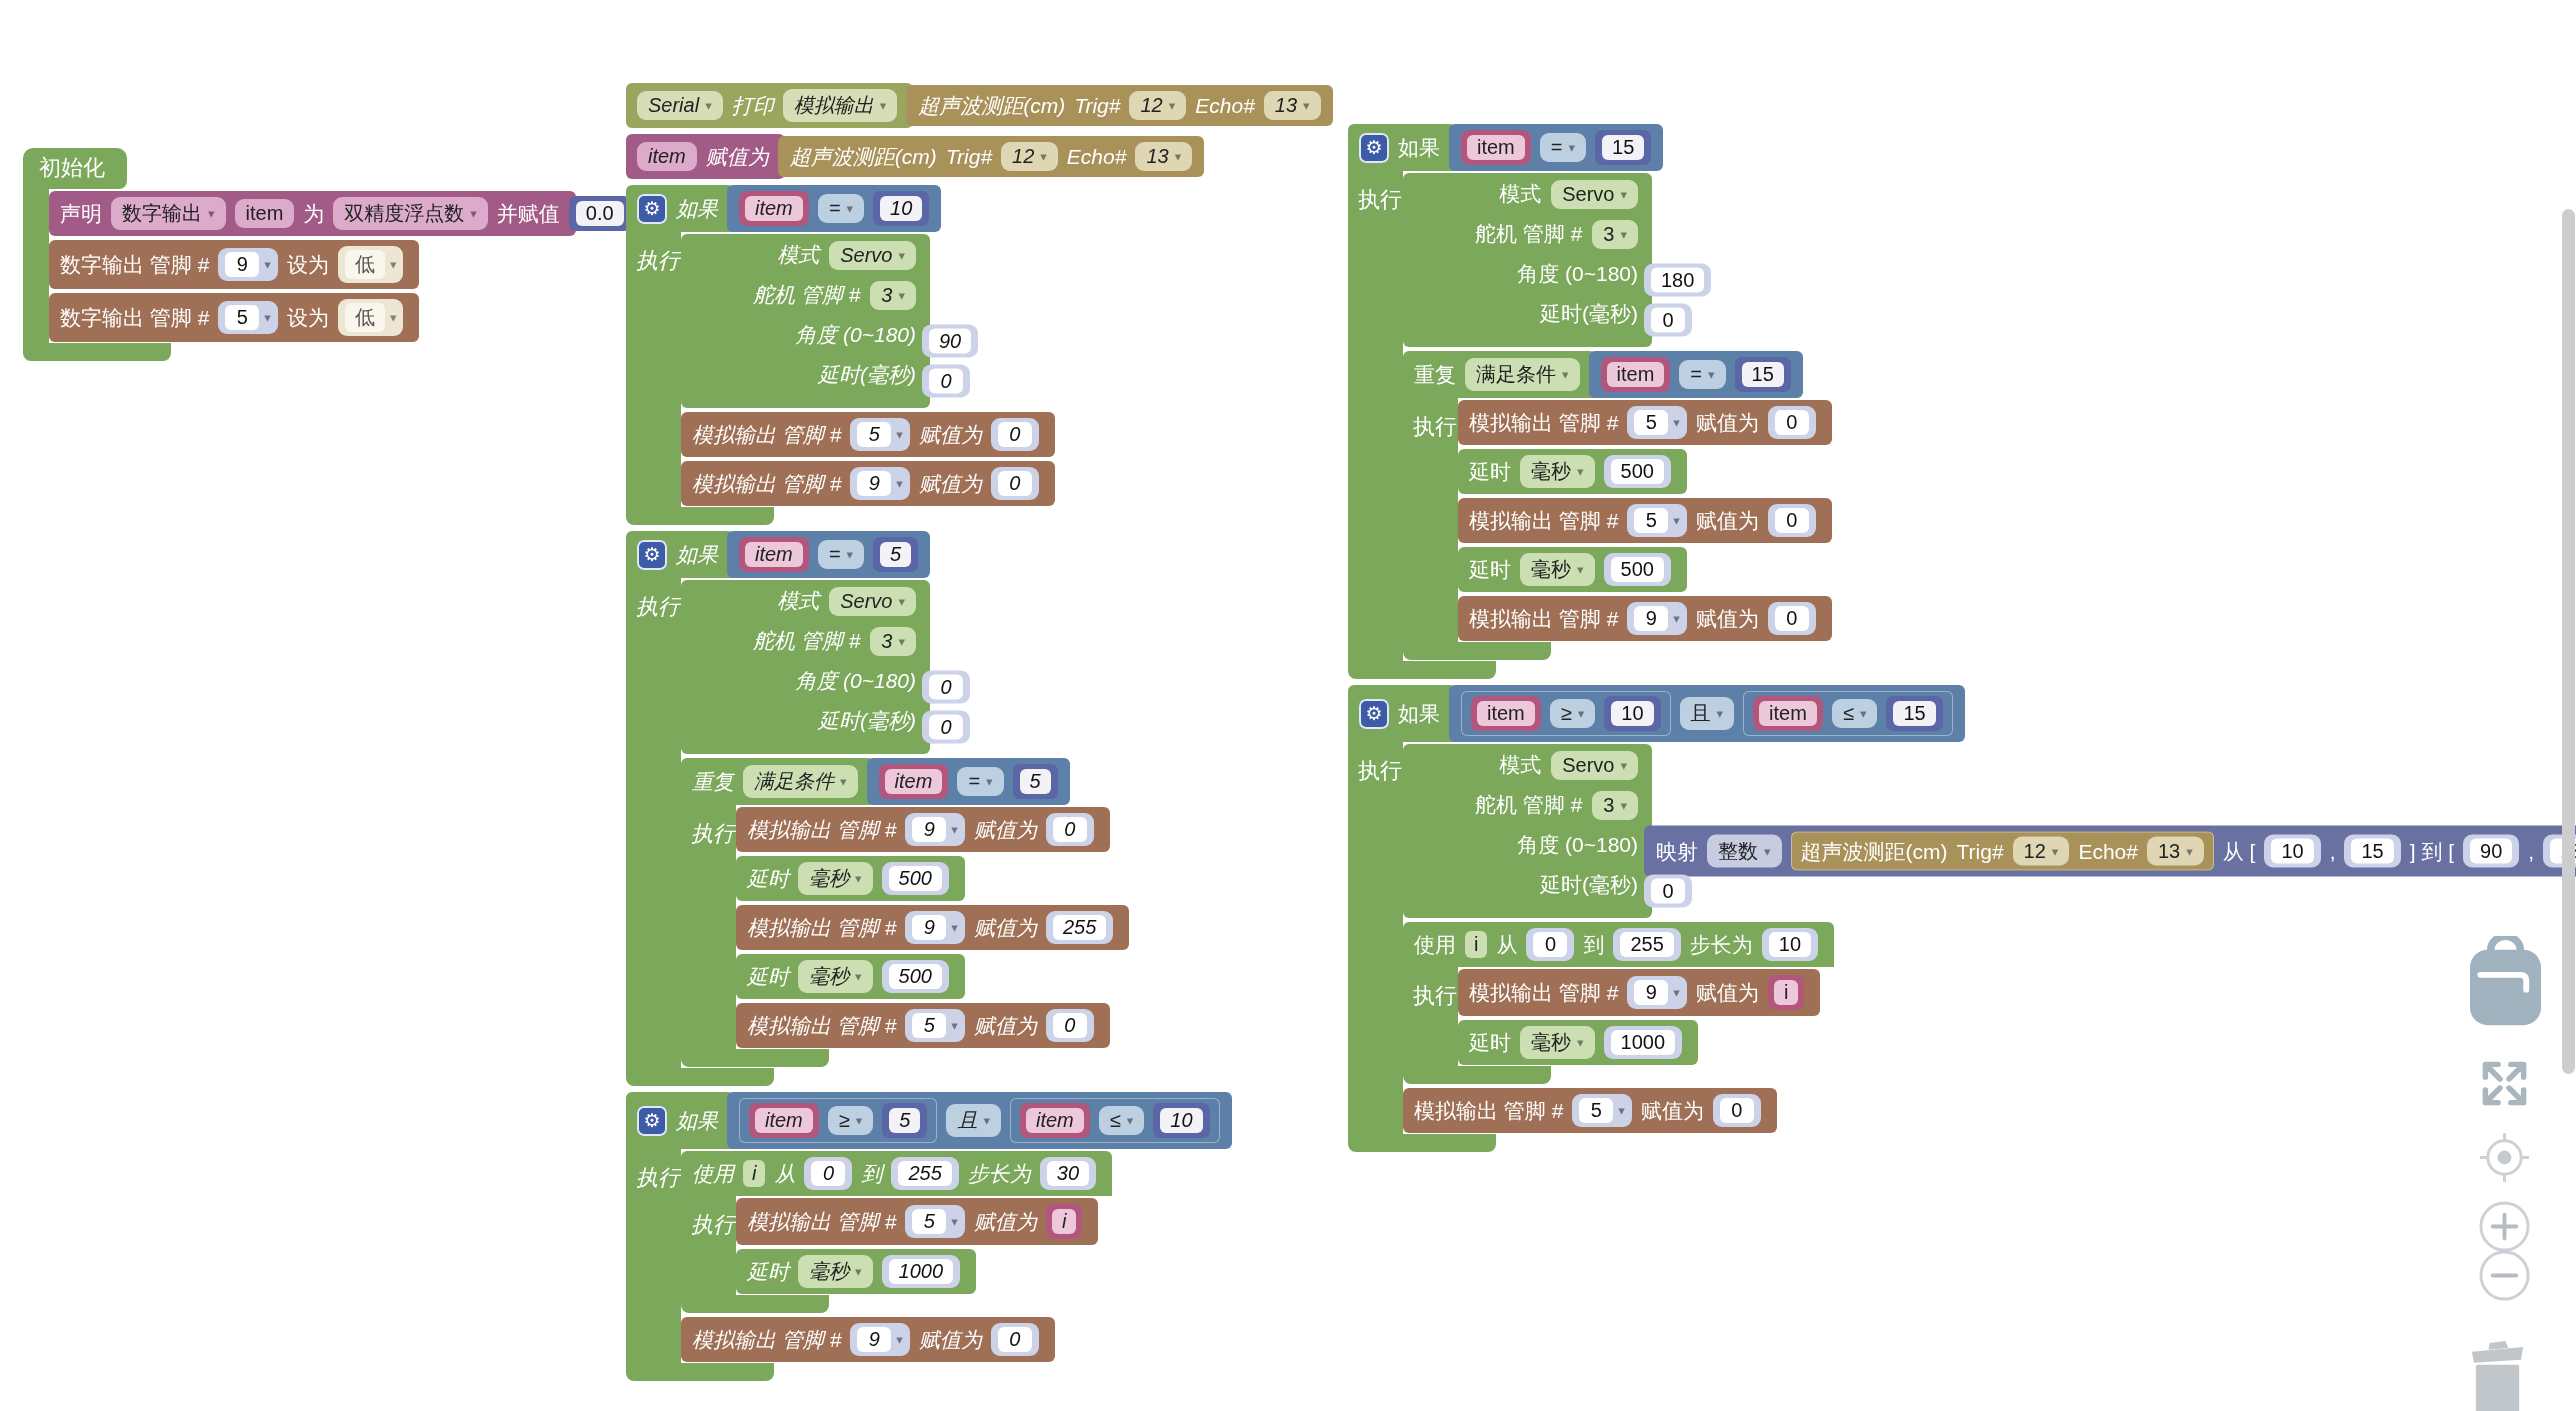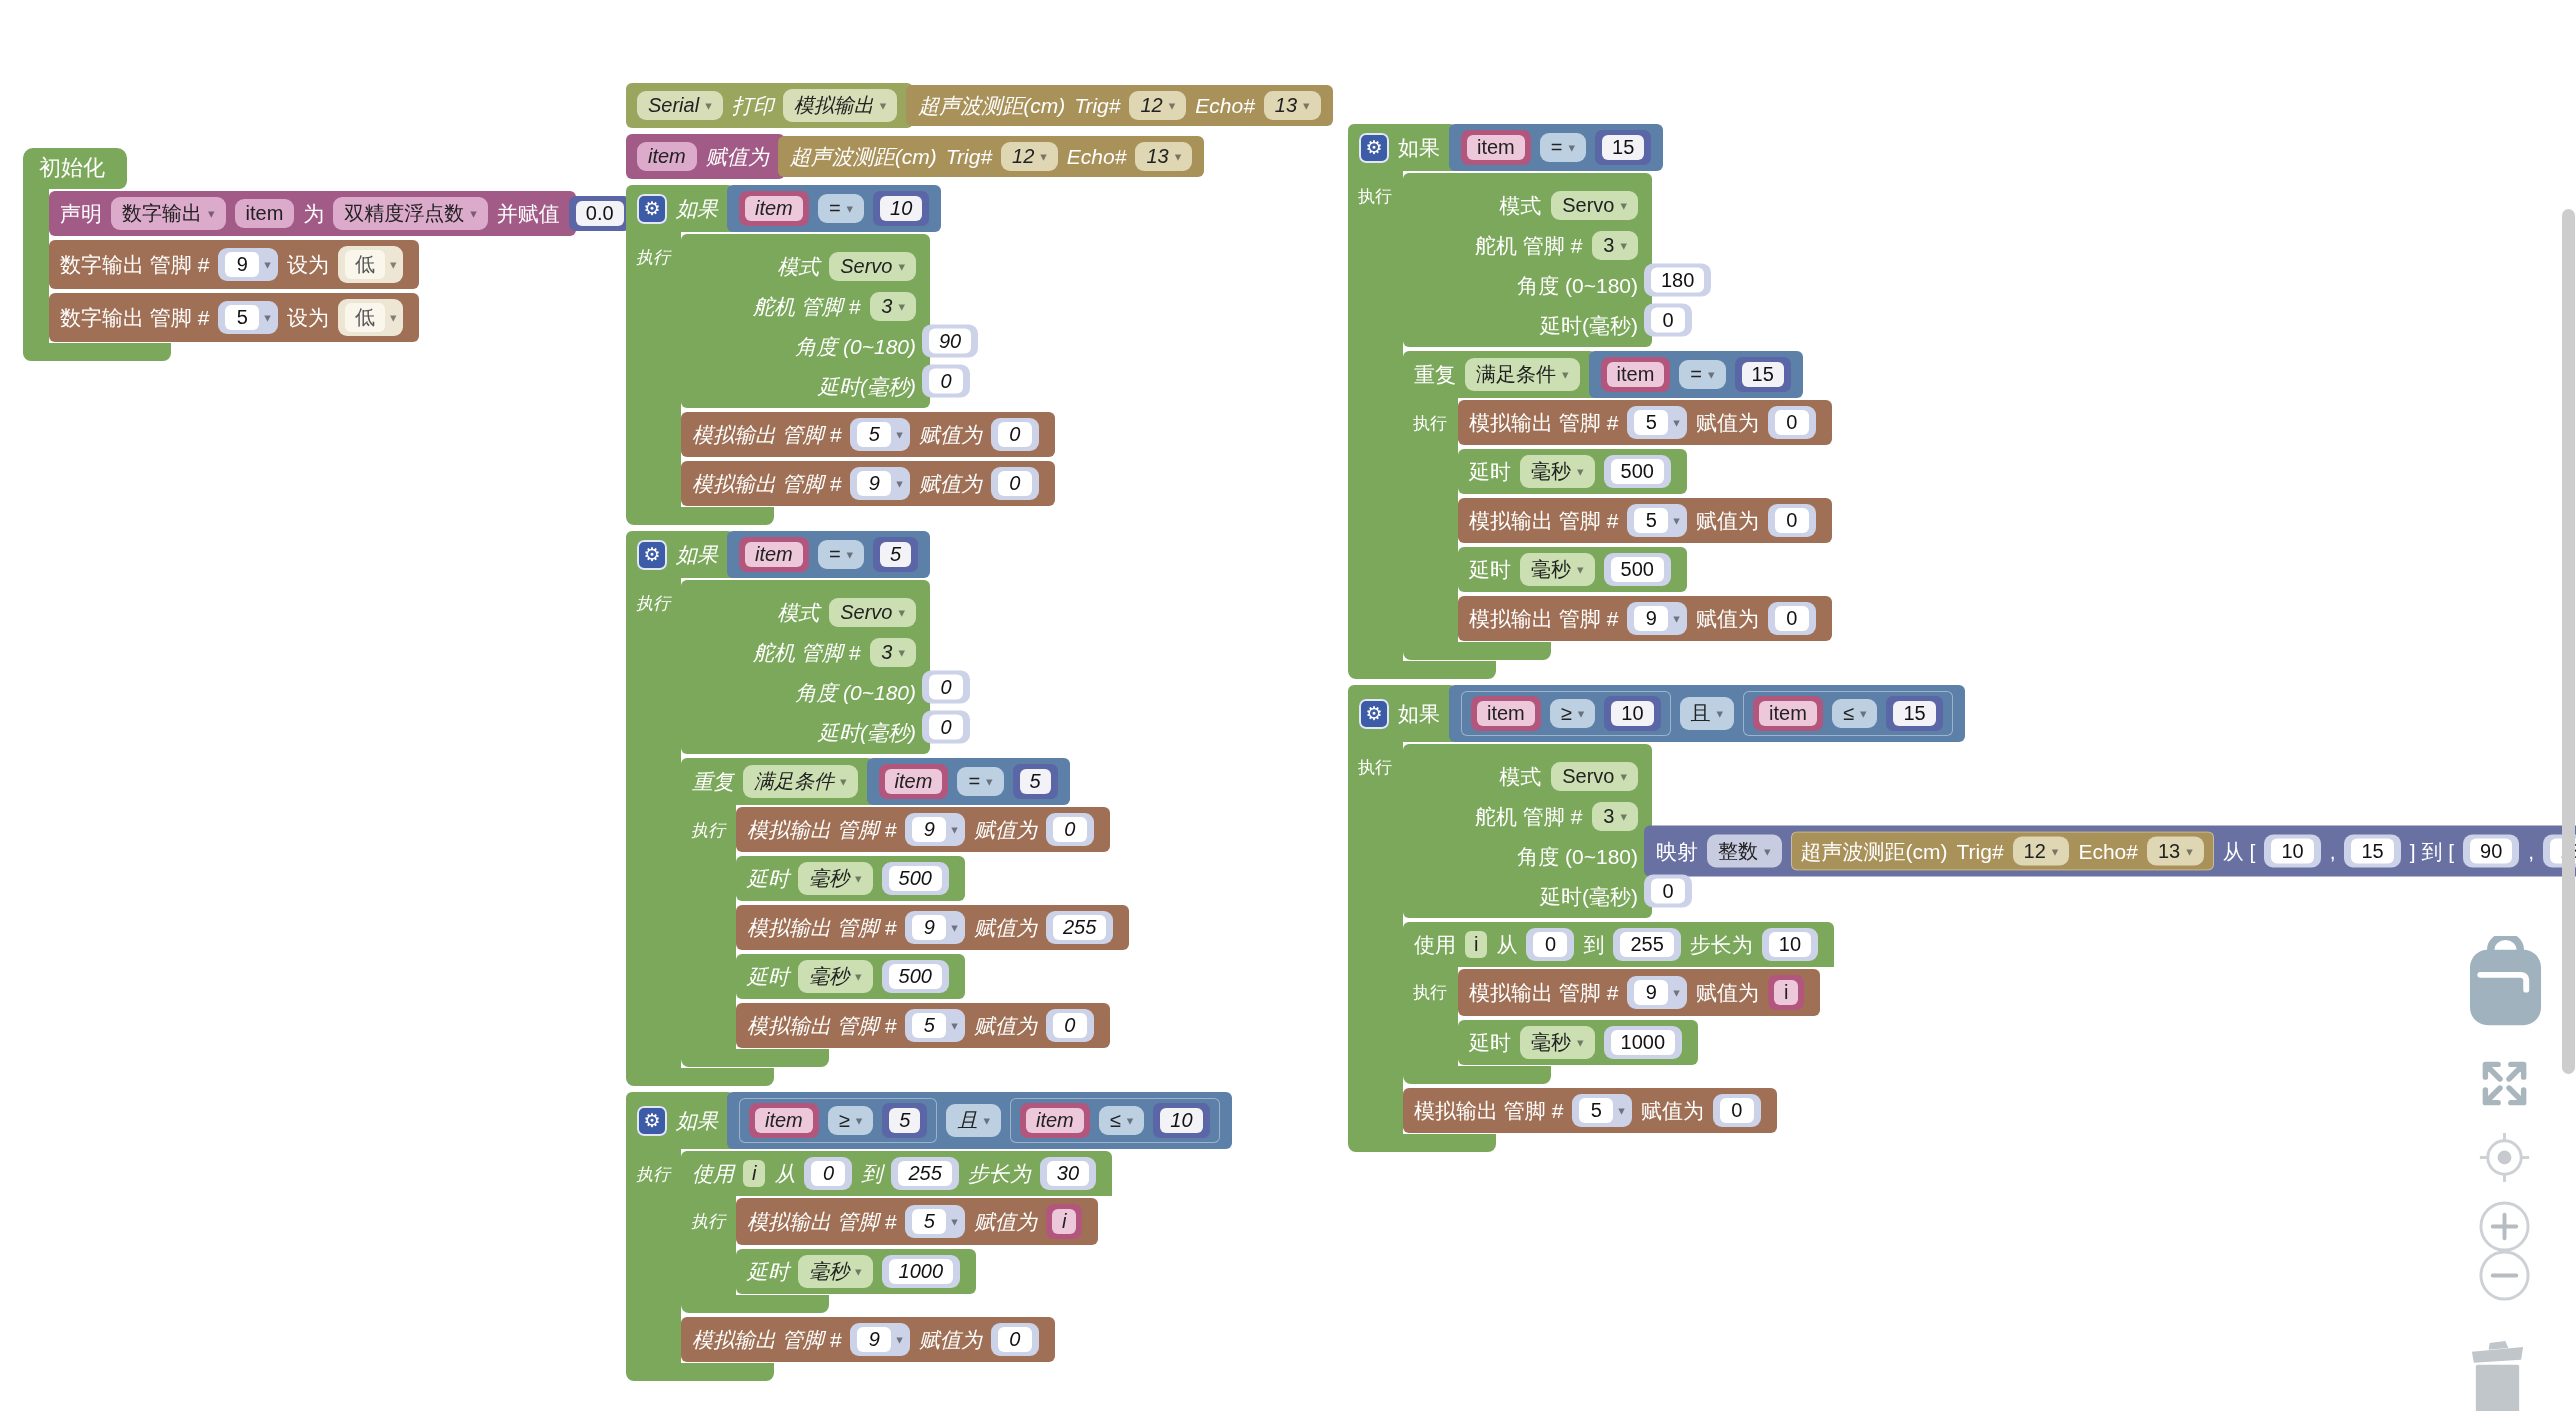--- a/index.html
+++ b/index.html
@@ -36,25 +36,25 @@
 .vfi{background:#fff;border-radius:6px;padding:1px 10px;font-size:20px;color:#111;min-width:14px;text-align:center}
 .vfo.cream .vfi{background:#FAF6EC;color:#555}
 .numblk{background:var(--indigo);border-radius:7px;padding:5px 7px;display:inline-flex;align-items:center}
 .numin{background:#F2F2F7;border-radius:6px;padding:1px 10px;font-size:20px;color:#111}
 .chip{background:var(--rose);border-radius:8px;padding:5px 6px;display:inline-flex;align-items:center}
 .chipin{background:var(--rose-bub);border-radius:6px;padding:1px 10px;font-size:20px;color:#222}
 .ivar{background:var(--green-bub);border-radius:6px;padding:2px 9px;font-size:20px;color:#222}
 .gear{width:30px;height:30px;border-radius:7px;background:var(--gear);color:#fff;display:inline-flex;
   align-items:center;justify-content:center;font-size:19px;box-shadow:inset 0 0 0 2px rgba(255,255,255,.85)}
 .multi{background:var(--green);border-radius:6px;padding:7px 0;width:249px;display:flex;flex-direction:column}
-.mrow{display:flex;justify-content:flex-end;align-items:flex-end;min-height:40px;position:relative;
+.mrow{display:flex;justify-content:flex-end;align-items:flex-start;min-height:40px;position:relative;
   padding-right:14px;gap:10px;color:#fff;font-size:21px;white-space:nowrap}
 .hang{position:absolute;left:calc(100% - 8px);top:50%;transform:translateY(-50%);display:inline-flex}
 .cbody{display:flex;align-items:stretch}
-.spine{flex:0 0 55px;background:var(--green);color:#fff;font-size:17px;padding:14px 0 0 10px;box-sizing:border-box}
+.spine{flex:0 0 55px;background:var(--green);color:#fff;font-size:22px;padding:14px 0 0 10px;box-sizing:border-box}
 .hspine{flex:0 0 26px;padding:0}
 .kids{display:flex;flex-direction:column;align-items:flex-start;row-gap:4px;padding:2px 0}
 .cfoot{width:148px;height:18px;background:var(--green);border-radius:0 0 8px 8px;margin-top:-1px}
 .hattab{background:var(--green);color:#fff;font-size:22px;padding:5px 22px 6px 16px;border-radius:10px 10px 8px 0;width:max-content}
 .sideicon{position:absolute}
 .vscroll{position:absolute;left:2562px;top:209px;width:13px;height:865px;background:#CDCDCD;border-radius:7px}
 </style>
 </head>
 <body>
 

